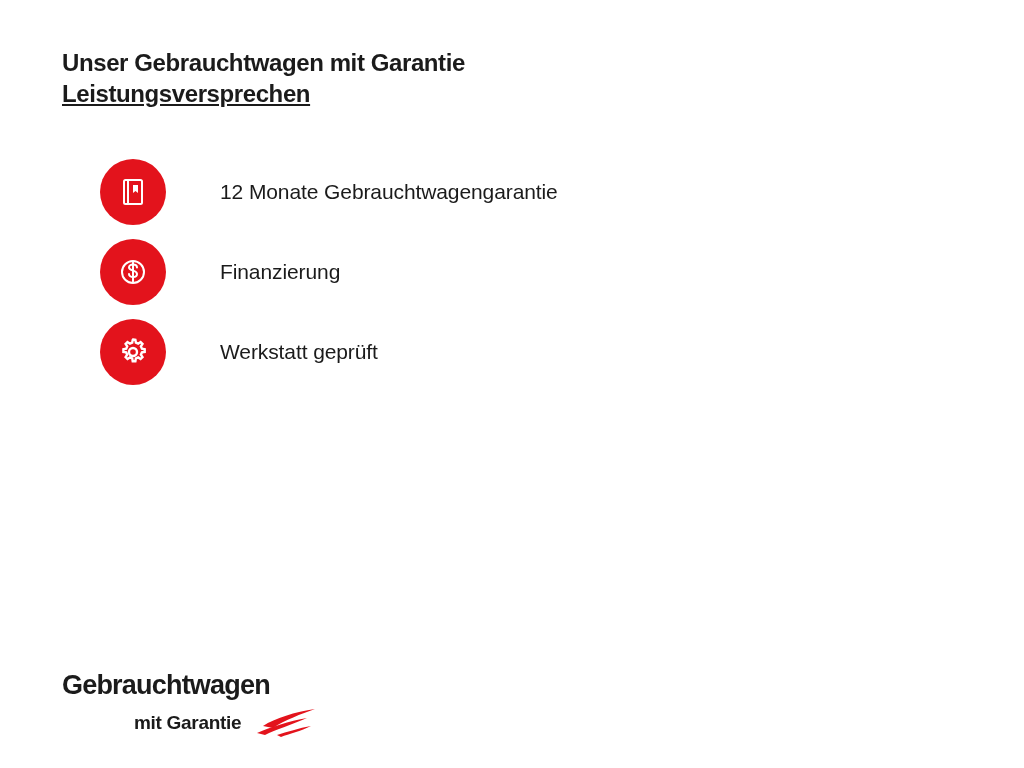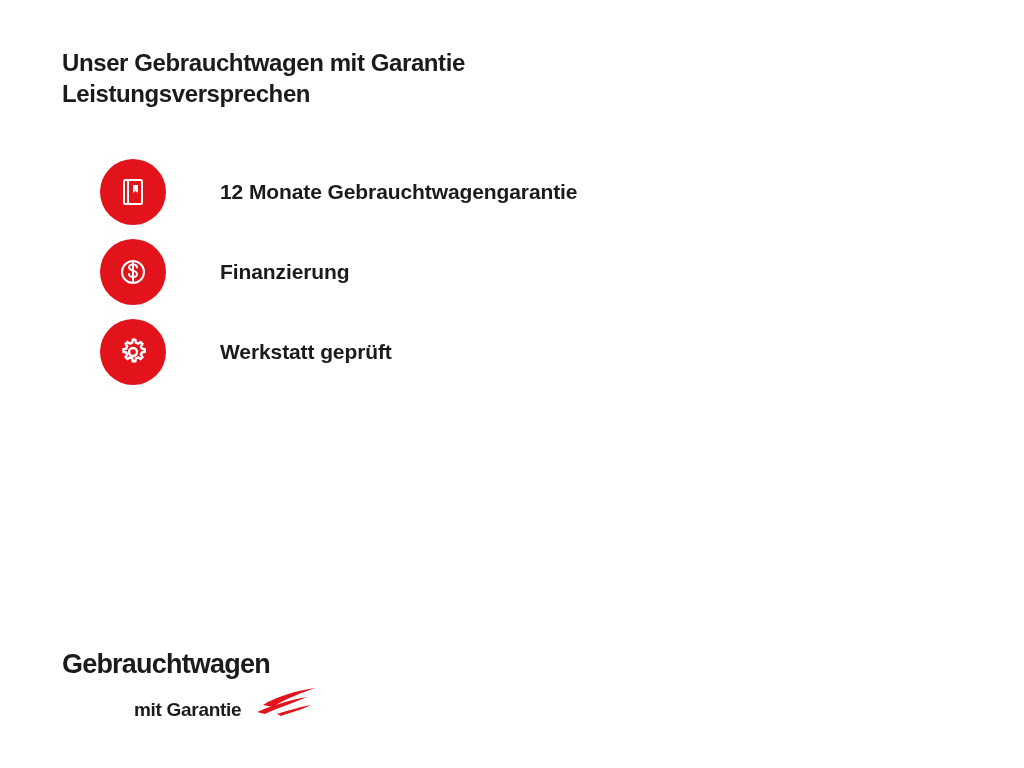--- a/index.html
+++ b/index.html
@@ -26,20 +26,21 @@
     top: 48px;
     width: 740px;
     font-size: 24px;
     font-weight: bold;
     line-height: 1.28;
     letter-spacing: -0.4px;
     color: #1b1b1b;
   }
   .headline .line2 {
     display: block;
+    text-decoration: underline;
   }
   .feature-list {
     position: absolute;
     left: 100px;
     top: 152px;
     width: 780px;
   }
   .feature-row {
     display: flex;
     align-items: center;
@@ -54,41 +55,41 @@
     align-items: center;
     justify-content: center;
     flex: 0 0 66px;
   }
   .icon-badge svg {
     display: block;
   }
   .feature-label {
     margin-left: 54px;
     font-size: 21px;
-    font-weight: bold;
+    font-weight: normal;
     color: #1b1b1b;
     letter-spacing: -0.1px;
     white-space: nowrap;
   }
   .brand-logo {
     position: absolute;
     left: 62px;
-    top: 651px;
+    top: 672px;
     width: 320px;
   }
   .brand-top {
     font-size: 27px;
     font-weight: bold;
     letter-spacing: -0.8px;
     color: #1b1b1b;
     line-height: 1;
   }
   .brand-bottom-row {
     display: flex;
-    align-items: flex-end;
+    align-items: center;
     margin-top: 5px;
   }
   .brand-bottom {
     font-size: 19px;
     font-weight: bold;
     letter-spacing: -0.3px;
     color: #1b1b1b;
     line-height: 1;
     margin-left: 72px;
   }

